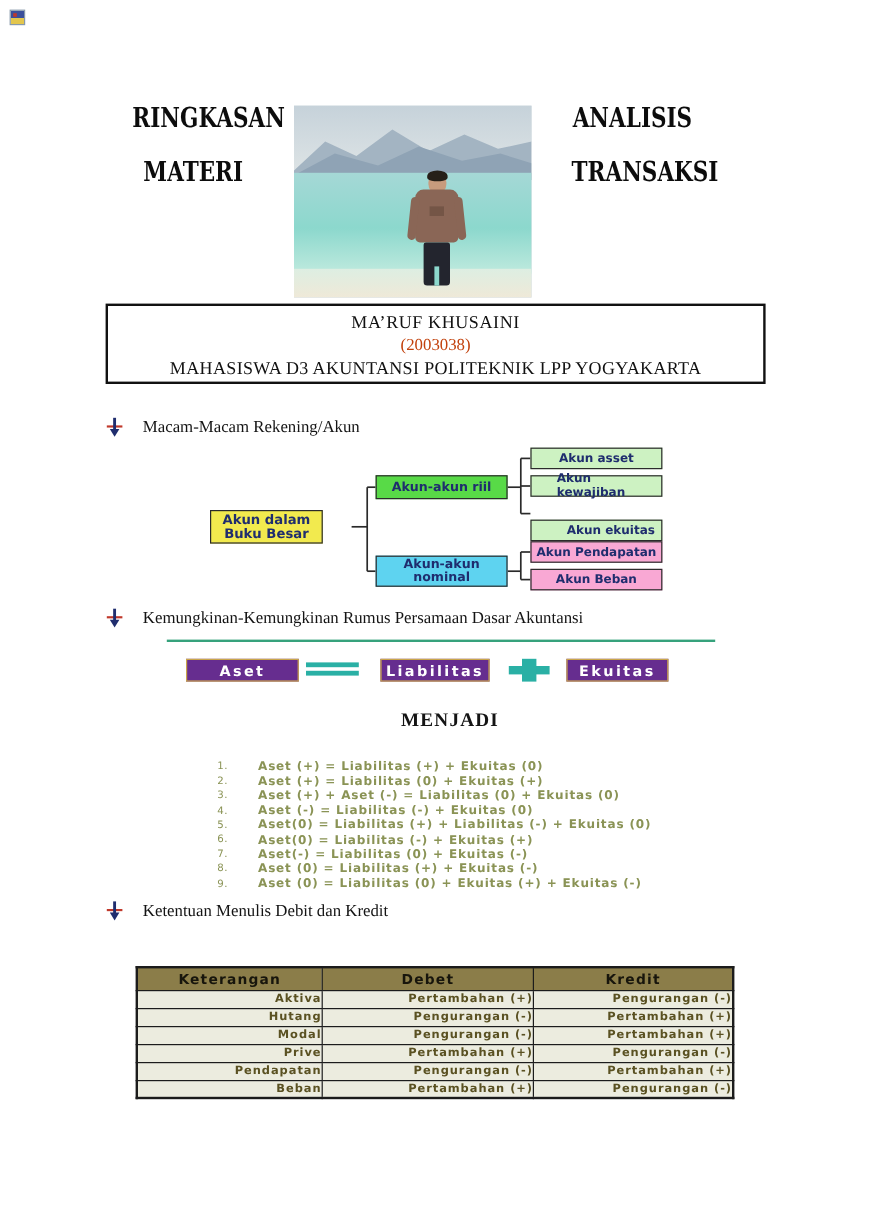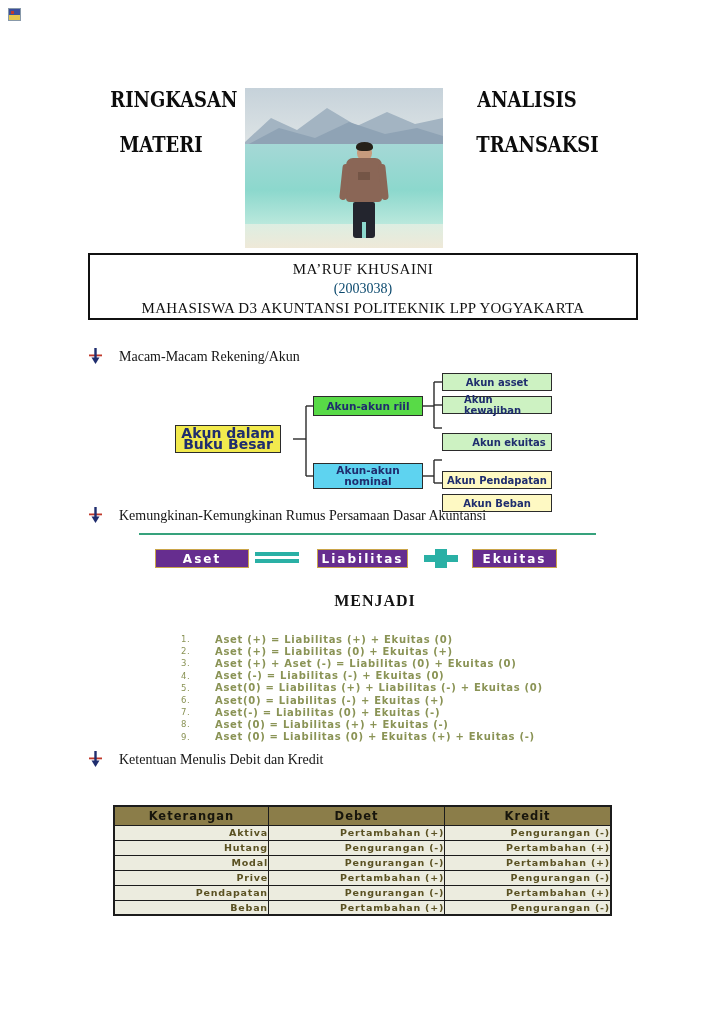--- a/index.html
+++ b/index.html
@@ -41,41 +41,41 @@
   .person .shirt::before { left:-5px; transform:rotate(6deg); }
   .person .shirt::after  { right:-5px; transform:rotate(-6deg); }
   .person .logo { position:absolute; left:12px; top:14px; width:12px; height:8px; background:#6e5142; opacity:.8; }
   .person .pants { width:22px; height:36px; margin:0 auto; background:#23252e; border-radius:2px 2px 3px 3px; position:relative; }
   .person .pants::after { content:""; position:absolute; left:9px; bottom:0; width:4px; height:16px; background:#8cd8cd; }
 
   
   .identity-box { position:absolute; left:88px; top:253px; width:550px; height:67px; border:2px solid #111;
                   text-align:center; padding-top:6px; }
   .identity-box .l1 { font-size:15px; letter-spacing:0.5px; color:#111; }
-  .identity-box .l2 { font-size:14px; margin-top:3px; color:#0c4a6e; }
+  .identity-box .l2 { font-size:14px; margin-top:3px; color:#c2410c; }
   .identity-box .l3 { font-size:15px; margin-top:3px; letter-spacing:0.3px; color:#111; }
 
   
   .bullet-row { position:absolute; left:88px; display:flex; align-items:flex-start; }
   .bullet-row .txt { font-size:14px; color:#141414; margin-left:16px; line-height:19px; }
   .b1 { top:347px; } .b2 { top:506px; } .b3 { top:750px; }
   .bullet-glyph { width:15px; height:17px; margin-top:1px; }
 
   
   .diagram { position:absolute; left:170px; top:365px; width:430px; height:140px; }
   .dg-svg { position:absolute; left:0; top:0; }
   .flow-box { position:absolute; border:1.5px solid #2b2b2b; display:flex; flex-direction:column;
               align-items:center; justify-content:center; font-family:"DejaVu Sans", sans-serif;
               font-weight:bold; color:#1f2d6e; }
-  .fb-root   { left:5px;   top:60px;  width:106px; height:28px; background:#f2ea4e; font-size:14px; line-height:11.5px; }
+  .fb-root   { left:5px;   top:60px;  width:94px; height:28px; background:#f2ea4e; font-size:11px; line-height:11.5px; }
   .fb-riil   { left:143px; top:31px;  width:110px; height:20px; background:#58da47; font-size:10.5px; }
   .fb-nom    { left:143px; top:98px;  width:110px; height:26px; background:#5ed3f0; font-size:10.5px; line-height:11px; }
   .fb-child  { left:272px; width:110px; height:18px; font-size:10px; }
   .fb-green  { background:#cdf2c2; }
-  .fb-cyan   { background:#fef9c3;margin-top:20px; }
+  .fb-cyan   { background:#f9a8d4; }
   .fb-c1 { top:8px; } .fb-c2 { top:31px;padding-left:21px; } .fb-c3 { top:68px;padding-left:24px; } .fb-c4 { top:86px; } .fb-c5 { top:109px; }
 
   
   .eq-divider { position:absolute; left:139px; top:533px; width:457px; height:2px; background:#36a27c; }
   .eq-box { position:absolute; top:549px; height:19px; background:#662d8f; color:#ffffff;
             font-family:"DejaVu Sans", sans-serif; font-weight:bold; font-size:12px; letter-spacing:2px;
             display:flex; align-items:center; justify-content:center; border:1px solid #caa54a; }
   .eq-aset { left:139px; width:94px;margin-left:16px; }
   .eq-liab { left:317px; width:91px; }
   .eq-ekui { left:472px; width:85px; }

